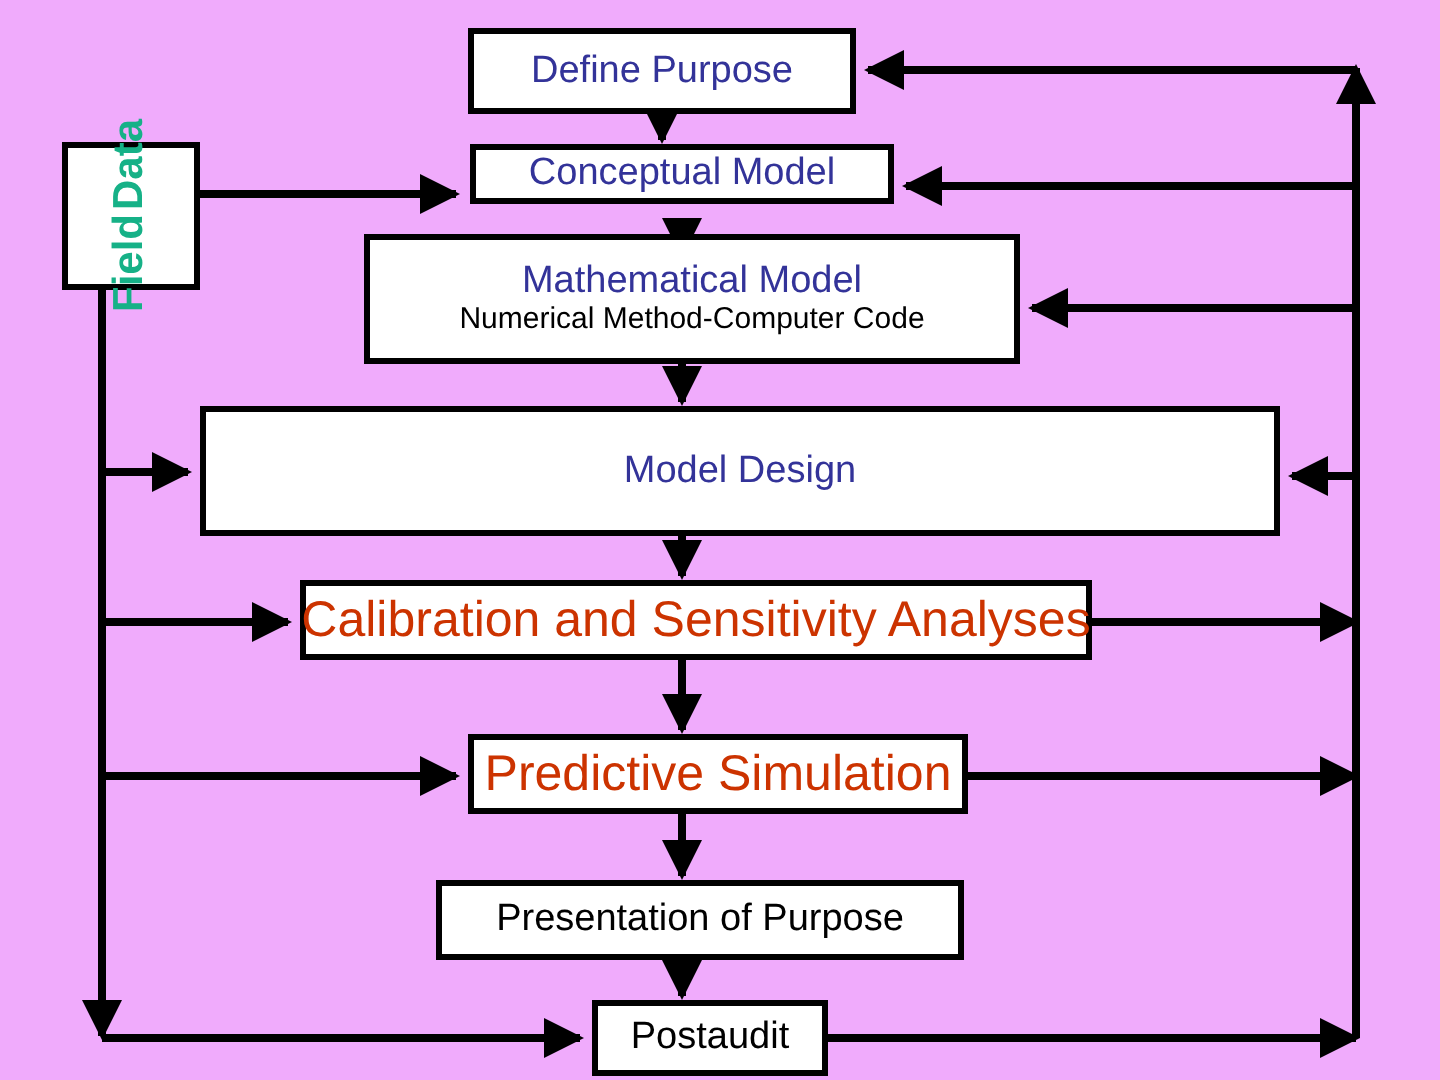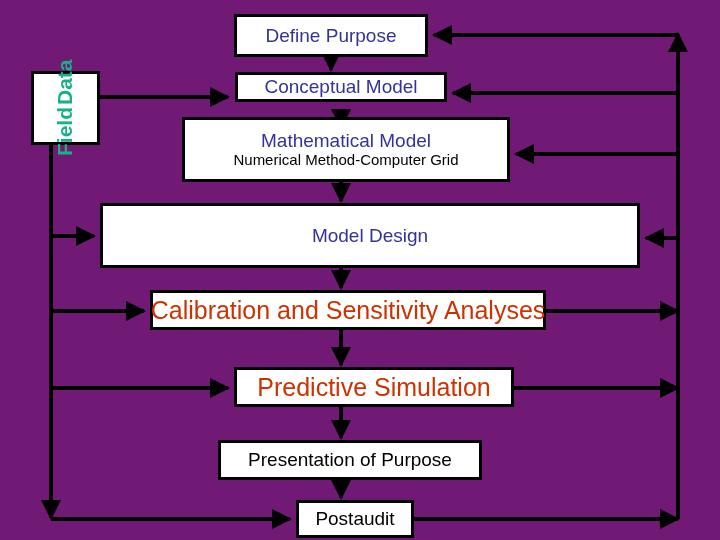--- a/index.html
+++ b/index.html
@@ -4,21 +4,21 @@
 <style>
   html, body {
     margin: 0;
     padding: 0;
     background: #ffffff;
   }
   #canvas {
     position: relative;
     width: 720px;
     height: 540px;
-    background: #701a75;
+    background: #f0abfc;
     overflow: hidden;
     font-family: "Liberation Sans", sans-serif;
   }
   #wires {
     position: absolute;
     left: 0;
     top: 0;
     width: 720px;
     height: 540px;
   }
@@ -130,32 +130,32 @@
       <span class="t-teal">Data</span>
     </div>
   </div>
 
   <div class="node" style="left:235px; top:72px; width:212px; height:30px;">
     <div class="title t-navy">Conceptual Model</div>
   </div>
 
   <div class="node" style="left:182px; top:117px; width:328px; height:65px;text-align:right;">
     <div class="title t-navy">Mathematical Model</div>
-    <div class="subtitle">Numerical Method-Computer Grid</div>
+    <div class="subtitle">Numerical Method-Computer Code</div>
   </div>
 
   <div class="node" style="left:100px; top:203px; width:540px; height:65px;">
     <div class="title t-navy">Model Design</div>
   </div>
 
   <div class="node" style="left:150px; top:290px; width:396px; height:40px;">
     <div class="title t-red">Calibration and Sensitivity Analyses</div>
   </div>
 
-  <div class="node" style="left:234px; top:367px; width:280px; height:40px;">
+  <div class="node" style="left:234px; top:367px; width:250px; height:40px;">
     <div class="title t-red">Predictive Simulation</div>
   </div>
 
   <div class="node" style="left:218px; top:440px; width:264px; height:40px;">
     <div class="title t-black">Presentation of Purpose</div>
   </div>
 
   <div class="node" style="left:296px; top:500px; width:118px; height:38px;">
     <div class="title t-black">Postaudit</div>
   </div>

